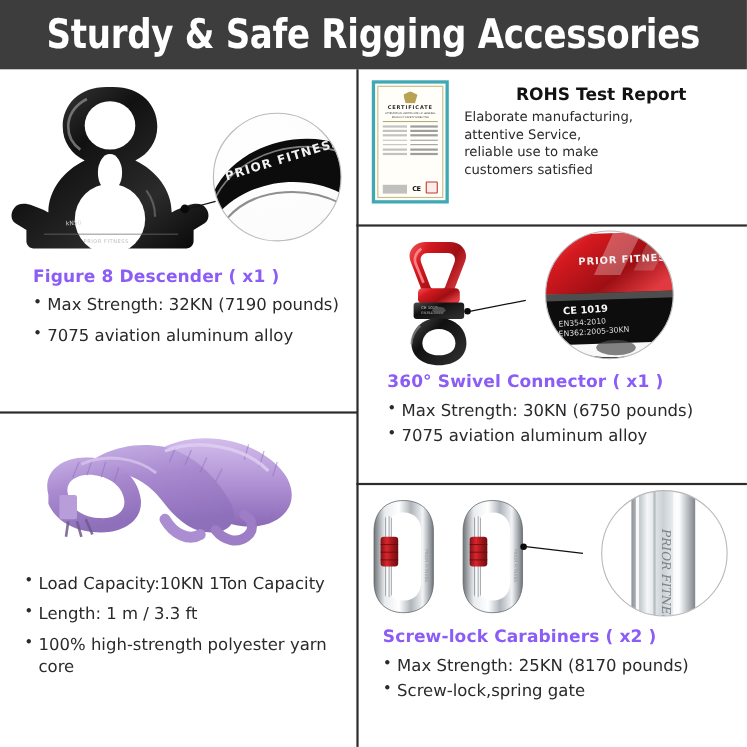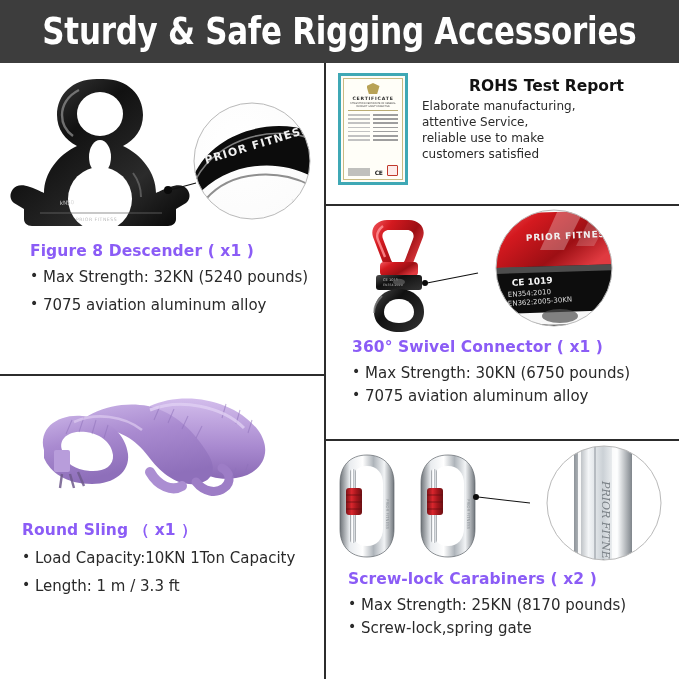--- a/index.html
+++ b/index.html
@@ -194,21 +194,21 @@
           <path d="M206 136 C 232 106 284 104 320 128" fill="none" stroke="#5f5f5f" stroke-width="2" opacity=".7"></path>
           <text x="206" y="101" font-family="DejaVu Sans, sans-serif" font-size="11" font-weight="bold" fill="#f2f2f2" letter-spacing="1.2" transform="rotate(-17 206 101)">PRIOR FITNESS</text>
           <text x="292" y="143" font-family="DejaVu Sans, sans-serif" font-size="9" font-weight="bold" fill="#efefef" transform="rotate(-10 292 143)">kN50</text>
         </g>
         <circle class="callout-ring" cx="252" cy="98" r="58"></circle>
       </svg>
     </div>
     <div style="padding:4px 14px 0 30px;">
       <div class="prod-title">Figure 8 Descender ( x1 )</div>
       <ul class="bullets">
-        <li>Max Strength: 32KN (5240 pounds)</li>
+        <li>Max Strength: 32KN (7190 pounds)</li>
         <li>7075 aviation aluminum alloy</li>
       </ul>
     </div>
   </div>
 
   <div class="panel" style="left:326px;top:63px;width:353px;height:141px;border-radius:17px;">
     <div class="rohs-wrap">
       <div class="cert-frame">
         <div class="cert-inner">
           <div class="cert-crest"></div>
@@ -392,24 +392,24 @@
 
           <rect x="54" y="74" width="16" height="22" rx="2" fill="#b89ddb"></rect>
           <path d="M62 98 L 60 112 M70 98 L 74 112 M78 96 L 84 110" stroke="#6e5a8c" stroke-width="2.4" fill="none" opacity=".85"></path>
 
           <path d="M150 34 C 180 22 222 30 244 52" fill="none" stroke="#e0d0f2" stroke-width="3" opacity=".8"></path>
           <path d="M74 46 C 96 36 124 40 142 54" fill="none" stroke="#ddcbf0" stroke-width="2.6" opacity=".7"></path>
         </g>
       </svg>
     </div>
     <div style="padding:4px 6px 0 22px;">
-      <div class="prod-title">Round Sling （ x1 ）</div>
       <ul class="bullets">
         <li>Load Capacity:10KN 1Ton Capacity</li>
         <li>Length: 1 m / 3.3 ft</li>
+        <li>100% high-strength polyester yarn core</li>
       </ul>
     </div>
   </div>
 
   <div class="panel" style="left:326px;top:441px;width:353px;height:238px;">
     <div class="img-area" style="height:125px;">
       <svg width="353" height="125" viewBox="0 0 353 125">
         <defs>
           <linearGradient id="chrome" x1="0" y1="0" x2="1" y2="0">
             <stop offset="0%" stop-color="#6f7479"></stop>

